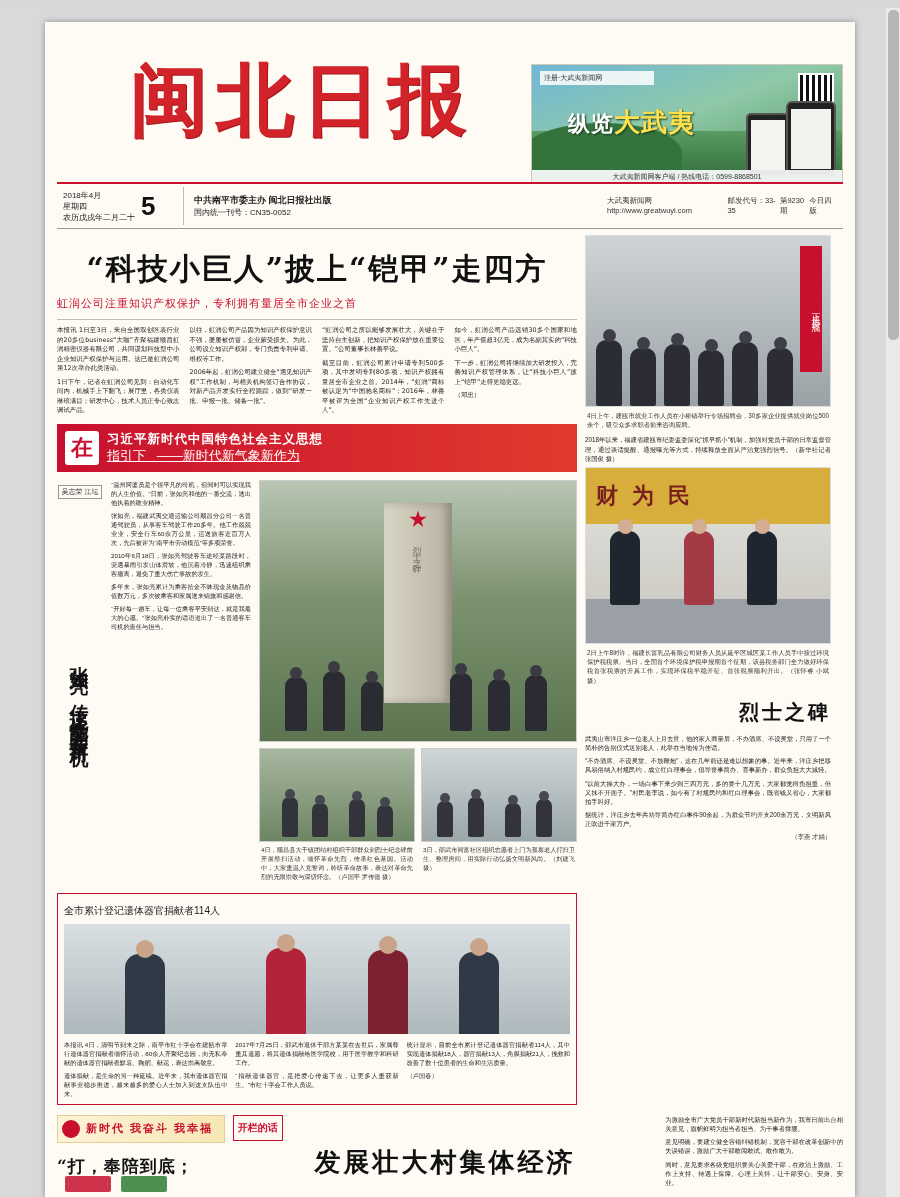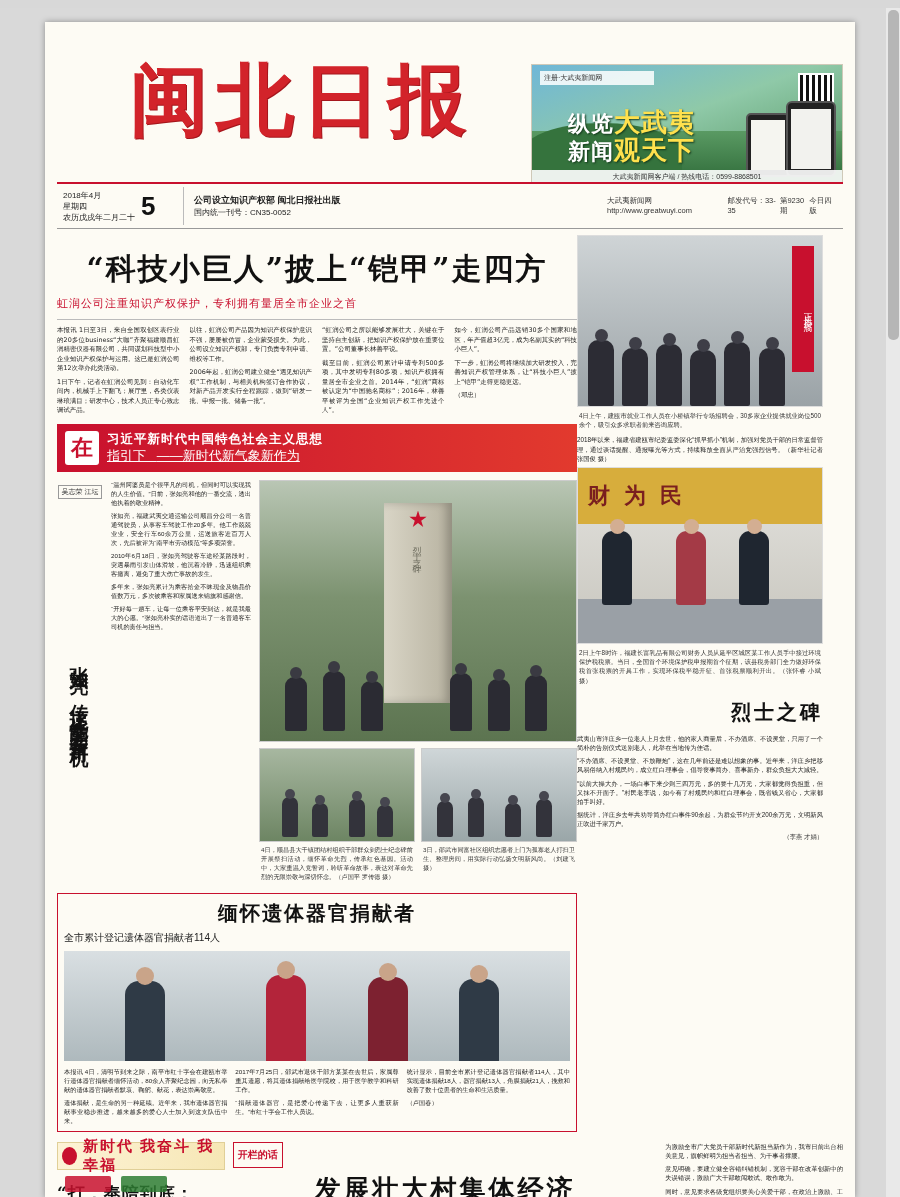--- a/index.html
+++ b/index.html
@@ -36,21 +36,21 @@
   .infobar{position:relative;margin:0 12px;height:44px;border-top:2px solid #c8102e;border-bottom:1px solid #999;display:flex;align-items:center;}
   .infobar .datebox{width:120px;display:flex;align-items:center;padding-left:6px;border-right:1px solid #bbb;height:38px;}
   .infobar .dl{font-size:8px;line-height:11px;color:#222;}
   .infobar .bigday{font-size:26px;font-weight:bold;color:#111;margin:0 6px;}
   .infobar .mid{flex:1;font-size:8px;line-height:12px;color:#222;padding-left:10px;}
   .infobar .mid b{font-size:9px;}
   .infobar .right{width:230px;font-size:7.5px;color:#333;display:flex;justify-content:space-between;padding-right:6px;}
 
   
   .content{position:relative;padding:6px 12px 0 12px;}
-  .cols{display:flex;}
+  .cols{display:flex;gap:8px;}
   .colL{width:520px;}
   .colR{width:246px;}
 
   .headline{font-family:"DejaVu Serif","Liberation Serif",serif;font-weight:bold;font-size:30px;color:#111;text-align:center;letter-spacing:2px;margin:14px 0 6px;}
   .subhead{font-size:11px;color:#c8102e;text-align:left;margin-bottom:8px;letter-spacing:1px;}
   .rule{border:0;border-top:1px solid #bbb;margin:6px 0;}
 
   .txtcols{column-count:4;column-gap:10px;font-size:6.4px;line-height:9.5px;color:#222;text-align:justify;
            font-family:"DejaVu Sans",sans-serif;}
   .txtcols p{margin:0 0 4px;}
@@ -114,21 +114,21 @@
   .rtitle{font-family:"DejaVu Serif","Liberation Serif",serif;font-weight:bold;font-size:20px;color:#111;text-align:right;letter-spacing:3px;margin:8px 0;}
   .rsign{text-align:right;font-size:6.3px;color:#333;margin-top:4px;}
 
   
   .bottom{display:flex;gap:8px;margin-top:10px;padding:0 12px 10px;}
   .bL{width:170px;}
   .bM{width:430px;}
   .bR{width:180px;}
   .newera{height:26px;background:linear-gradient(90deg,#fdf3d6,#f6e7b5);border:1px solid #e0cf97;display:flex;align-items:center;padding:0 4px;}
   .newera .ico{width:18px;height:18px;border-radius:50%;background:#c8102e;margin-right:6px;}
-  .newera .t{font-size:15px;font-weight:bold;color:#c8102e;letter-spacing:2px;}
+  .newera .t{font-size:11px;font-weight:bold;color:#c8102e;letter-spacing:2px;}
   .quote{font-family:"DejaVu Serif","Liberation Serif",serif;font-weight:bold;font-size:17px;line-height:26px;color:#111;margin-top:10px;letter-spacing:1px;}
   .bM .kailan{display:flex;align-items:center;gap:6px;}
   .kailan .kl{font-size:10px;color:#c8102e;font-weight:bold;border:1px solid #c8102e;padding:5px 4px;}
   .bigtitle{font-family:"DejaVu Serif","Liberation Serif",serif;font-weight:bold;font-size:26px;text-align:center;color:#111;letter-spacing:3px;margin:4px 0;}
   .bR .rcols{font-size:6.3px;line-height:9.3px;text-align:justify;color:#222;}
   .bR .rcols p{margin:0 0 4px;}
   .footlogos{position:absolute;left:20px;bottom:6px;display:flex;gap:10px;align-items:center;}
   .footlogos .fl{width:46px;height:16px;background:#c8102e;border-radius:2px;opacity:.85;}
   .footlogos .fl2{width:46px;height:16px;background:#2e7d32;border-radius:2px;opacity:.85;}
 </style>
@@ -146,38 +146,35 @@
       <div class="nameplate">闽北日报</div>
       <div class="ad">
         <div class="adbar">注册·大武夷新闻网</div>
         <div class="qr"></div>
         <div class="hills"></div>
         <div class="phone2"></div>
         <div class="phone"></div>
         <div class="adtext1">
           <span>纵览</span><em>大武夷</em>
         </div>
-        <div class="adtext2">
-          <span>新闻</span><em>观天下</em>
-        </div>
         <div class="adfoot">大武夷新闻网客户端 / 热线电话：0599-8868501</div>
       </div>
     </div>
 
     <div class="infobar">
       <div class="datebox">
         <div>
           <div class="dl">2018年4月</div>
           <div class="dl">星期四</div>
           <div class="dl">农历戊戌年二月二十</div>
         </div>
         <div class="bigday">5</div>
       </div>
       <div class="mid">
-        <div><b>公司设立知识产权部  闽北日报社出版</b></div>
+        <div><b>中共南平市委主办  闽北日报社出版</b></div>
         <div>国内统一刊号：CN35-0052</div>
       </div>
       <div class="right">
         <span>大武夷新闻网http://www.greatwuyi.com</span>
         <span>邮发代号：33-35</span>
         <span>第9230期</span>
         <span>今日四版</span>
       </div>
     </div>
 
@@ -254,21 +251,20 @@
                     <div class="fig" style="left:54%;height:34px"></div>
                       <div class="fig" style="left:74%;height:38px"></div>
                   </div>
                   <div class="cap">3日，邵武市同富社区组织志愿者上门为孤寡老人打扫卫生、整理房间，用实际行动弘扬文明新风尚。（刘建飞 摄）</div>
                 </div>
               </div>
             </div>
           </div>
 
           <div class="donorbox">
-            <div class="donor-h">缅怀遗体器官捐献者</div>
             <div class="donor-s">全市累计登记遗体器官捐献者114人</div>
             <div class="donor-photo">
               <div class="p2" style="left:12%"></div>
               <div class="p2" style="left:40%;height:86px;background:#b3243a"></div>
               <div class="p2" style="left:60%;height:84px;background:#7d2130"></div>
               <div class="p2" style="left:78%;height:82px;background:#2f3a46"></div>
             </div>
             <div class="donor-cols">
               <p>本报讯 4日，清明节到来之际，南平市红十字会在建瓯市举行遗体器官捐献者缅怀活动，80余人齐聚纪念园，向无私奉献的遗体器官捐献者默哀、鞠躬、献花，表达崇高敬意。</p>
               <p>遗体捐献，是生命的另一种延续。近年来，我市遗体器官捐献事业稳步推进，越来越多的爱心人士加入到这支队伍中来。</p>

